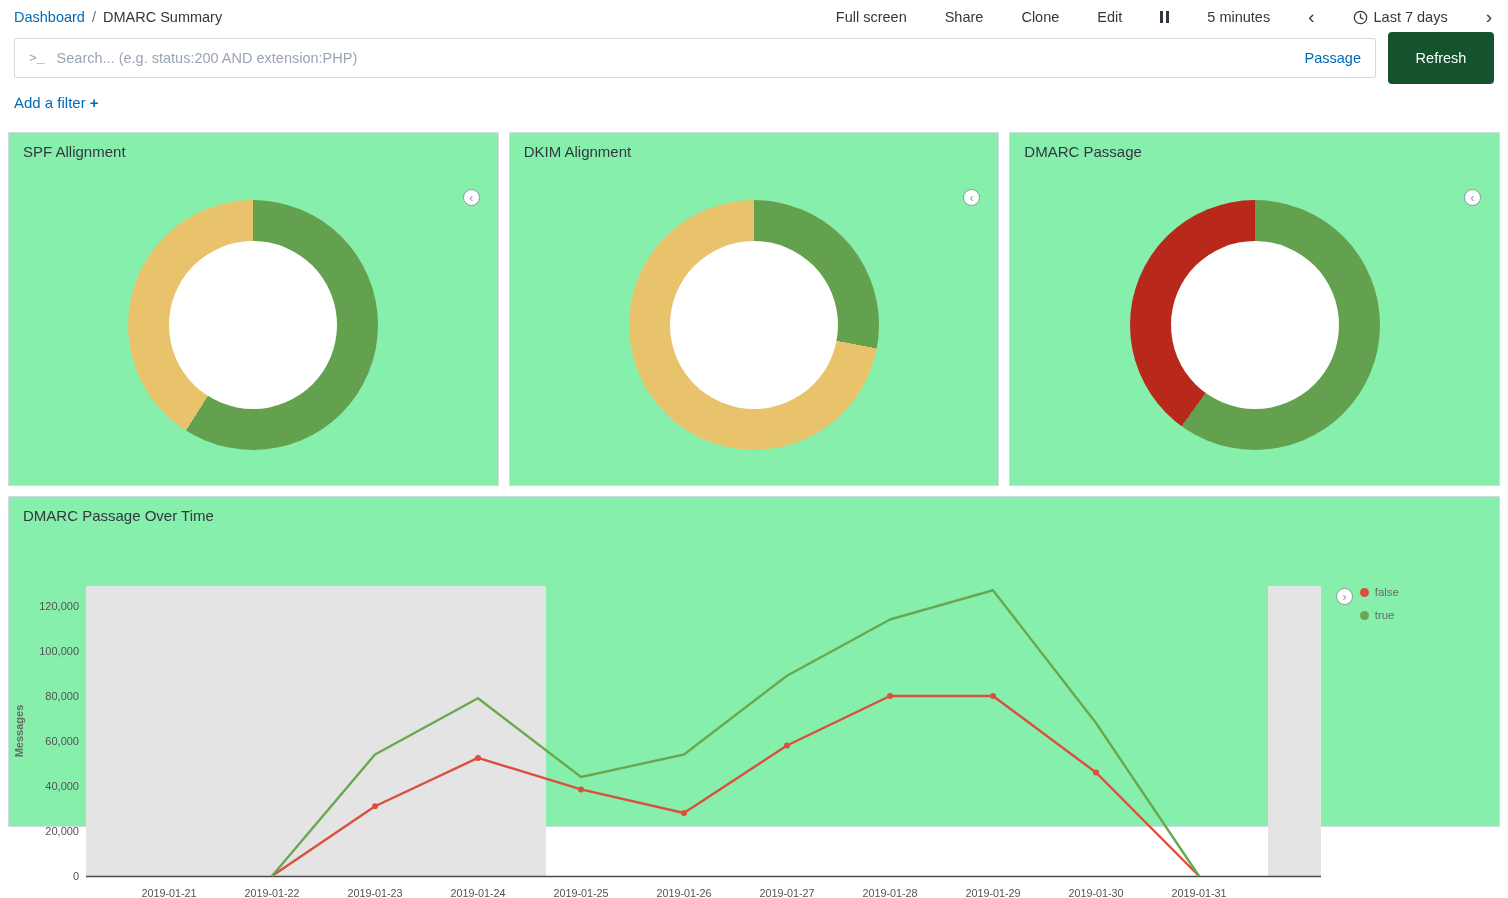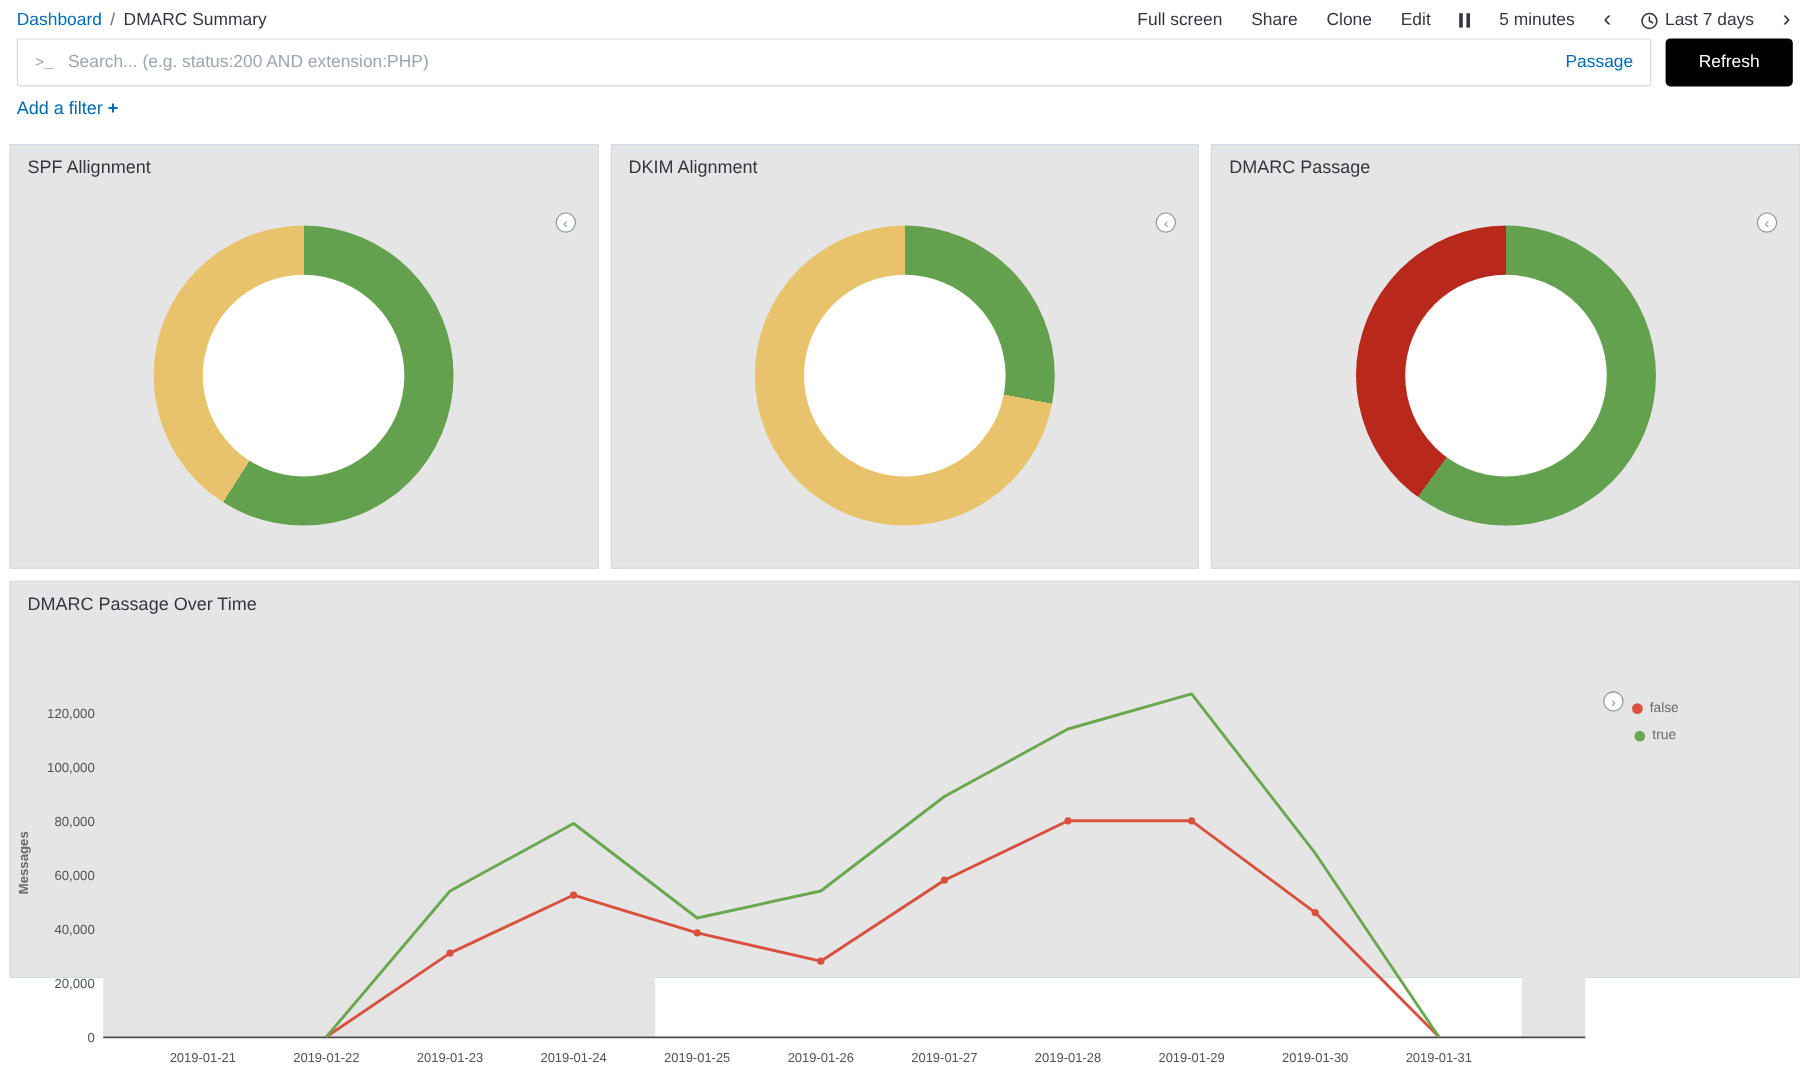--- a/index.html
+++ b/index.html
@@ -5,66 +5,66 @@
   * { margin:0; padding:0; box-sizing:border-box; }
   html,body { width:1508px; height:898px; background:#fff; overflow:hidden;
               font-family:"Liberation Sans", sans-serif; color:#343741; }
 
   
   .header { display:flex; justify-content:space-between; align-items:center;
             padding:5px 16px 0 14px; height:29px; font-size:14.5px; }
   .breadcrumb { display:flex; align-items:center; gap:7px; }
   .breadcrumb a { color:#006bb4; text-decoration:none; cursor:pointer; }
   .breadcrumb .sep { color:#69707d; }
-  .topnav { display:flex; align-items:center; gap:24px; }
+  .topnav { display:flex; align-items:center; gap:38px; }
   .topnav .navitem { cursor:pointer; color:#343741; }
   .pause { display:inline-flex; gap:3px; cursor:pointer; align-items:center; }
   .pause i { width:3px; height:12px; background:#343741; display:block; }
   .chev { font-size:19px; line-height:14px; cursor:pointer; color:#343741; }
   .timepick { display:flex; align-items:center; gap:6px; cursor:pointer; }
   .clock-icon { width:15px; height:15px; }
 
   
   .search-row { display:flex; gap:12px; margin:3px 14px 0 14px; align-items:center; }
   .search-box { flex:1; height:40px; border:1px solid #d9d9d9; border-radius:2px;
                 display:flex; align-items:center; padding:0 14px; background:#fff; }
   .prompt-icon { color:#98a2b3; font-family:"Liberation Mono", monospace;
                  font-size:13px; margin-right:12px; }
   .search-box input { flex:1; border:none; outline:none; font-size:14.5px;
                       color:#343741; background:transparent;
                       font-family:"Liberation Sans", sans-serif; }
   .search-box input::placeholder { color:#9aa5b1; }
   .options-link { color:#006bb4; font-size:14.5px; cursor:pointer; margin-left:10px; }
-  .refresh-btn { width:106px; height:40px; background:#000000; color:#fff; border:none;
+  .refresh-btn { width:106px; height:52px; background:#14532d; color:#fff; border:none;
                  border-radius:4px; font-size:14.5px; cursor:pointer;
                  font-family:"Liberation Sans", sans-serif; }
 
   
   .filter-row { margin:10px 14px 0 14px; font-size:15px; height:20px; }
   .add-filter { color:#006bb4; cursor:pointer; }
   .add-filter .plus { font-weight:bold; margin-left:4px; }
 
   
-  .panel { background:#e5e5e5; border:1px solid #d3dae6; position:relative; }
+  .panel { background:#86efac; border:1px solid #d3dae6; position:relative; }
   .panel-title { padding:10px 14px 4px 14px; font-size:15px; color:#343741; }
   .pies { display:flex; gap:10px; margin:18px 8px 0 8px; }
   .pie-panel { flex:1; height:354px; display:flex; flex-direction:column; }
   .pie-body { flex:1; display:flex; align-items:center; justify-content:center; }
   .donut { width:250px; height:250px; border-radius:50%; position:relative; }
   .donut::after { content:""; position:absolute; inset:41px; background:#fff; border-radius:50%; }
   .circle-btn { position:absolute; top:56px; right:18px; width:17px; height:17px;
                 border-radius:50%; border:1.5px solid #8c96a0; color:#8c96a0;
                 display:flex; align-items:center; justify-content:center;
                 font-size:12px; line-height:1; cursor:pointer; background:#fff; }
 
   
   .bottom-panel { margin:10px 8px 0 8px; height:331px; }
   .chart-wrap { position:relative; width:100%; height:360px; }
-  .legend { position:absolute; top:68px; right:100px; display:flex;
-            flex-direction:column; gap:11px; font-size:11.5px; color:#6a6a6a;align-items:center; }
+  .legend { position:absolute; top:58px; right:100px; display:flex;
+            flex-direction:column; gap:11px; font-size:11.5px; color:#6a6a6a; }
   .legend-item { display:flex; align-items:center; gap:6px; cursor:pointer; }
   .legend-dot { width:9px; height:9px; border-radius:50%; display:inline-block; }
   .legend-toggle { top:60px; right:146px; position:absolute; width:17px; height:17px;
                    border-radius:50%; border:1.5px solid #8c96a0; color:#8c96a0;
                    display:flex; align-items:center; justify-content:center;
                    font-size:12px; cursor:pointer; background:#fff; }
   svg text { font-family:"Liberation Sans", sans-serif; }
 </style>
 </head>
 <body>

